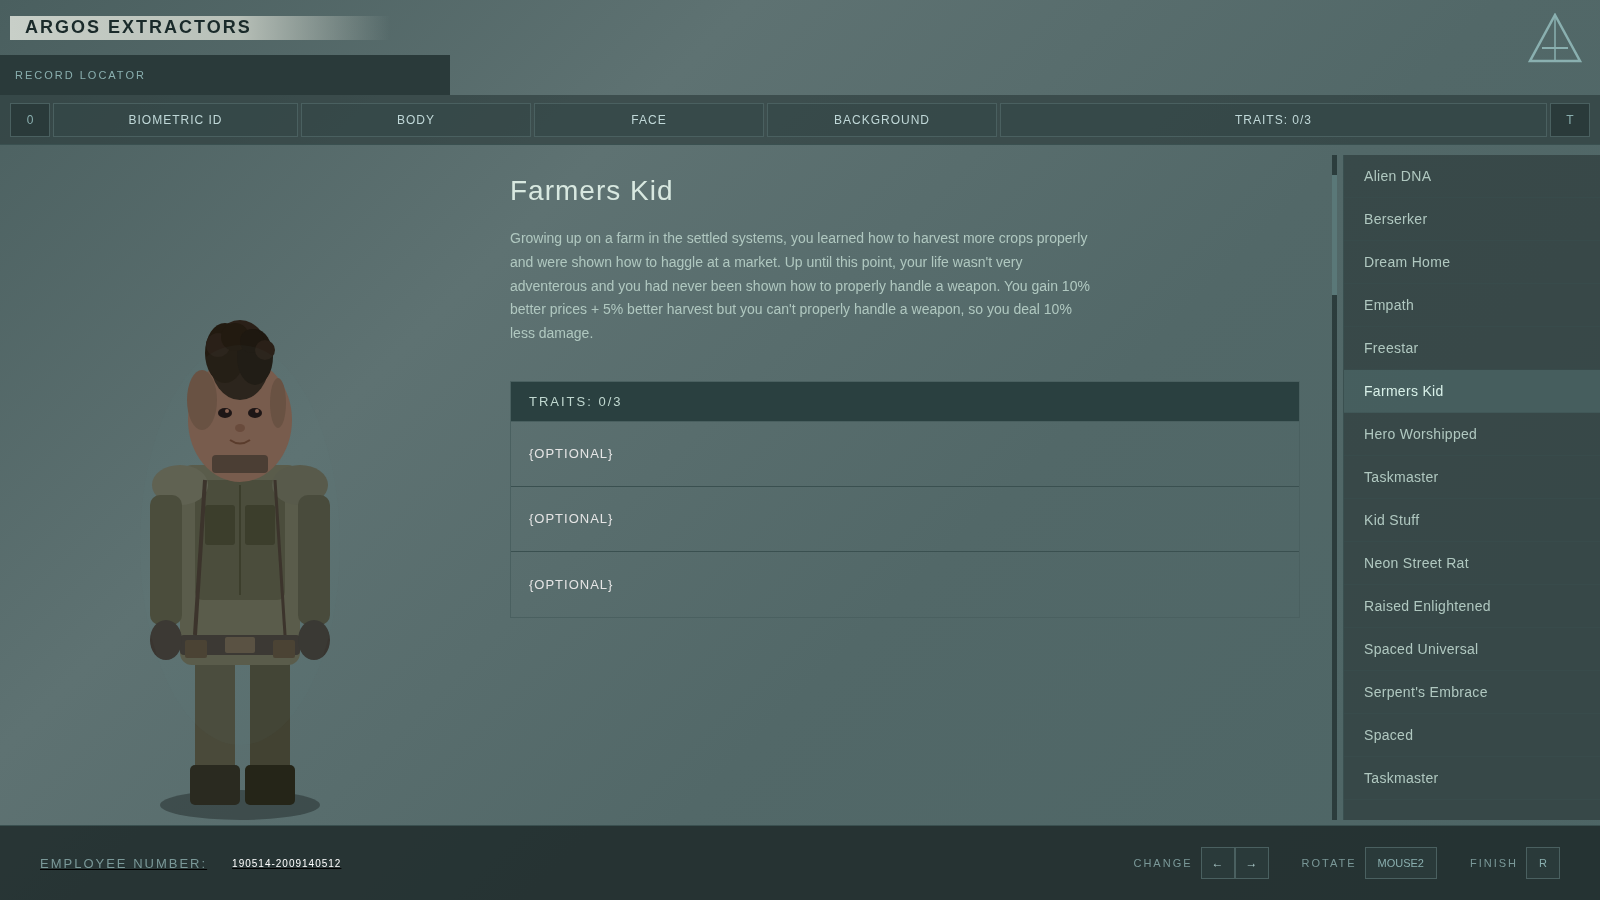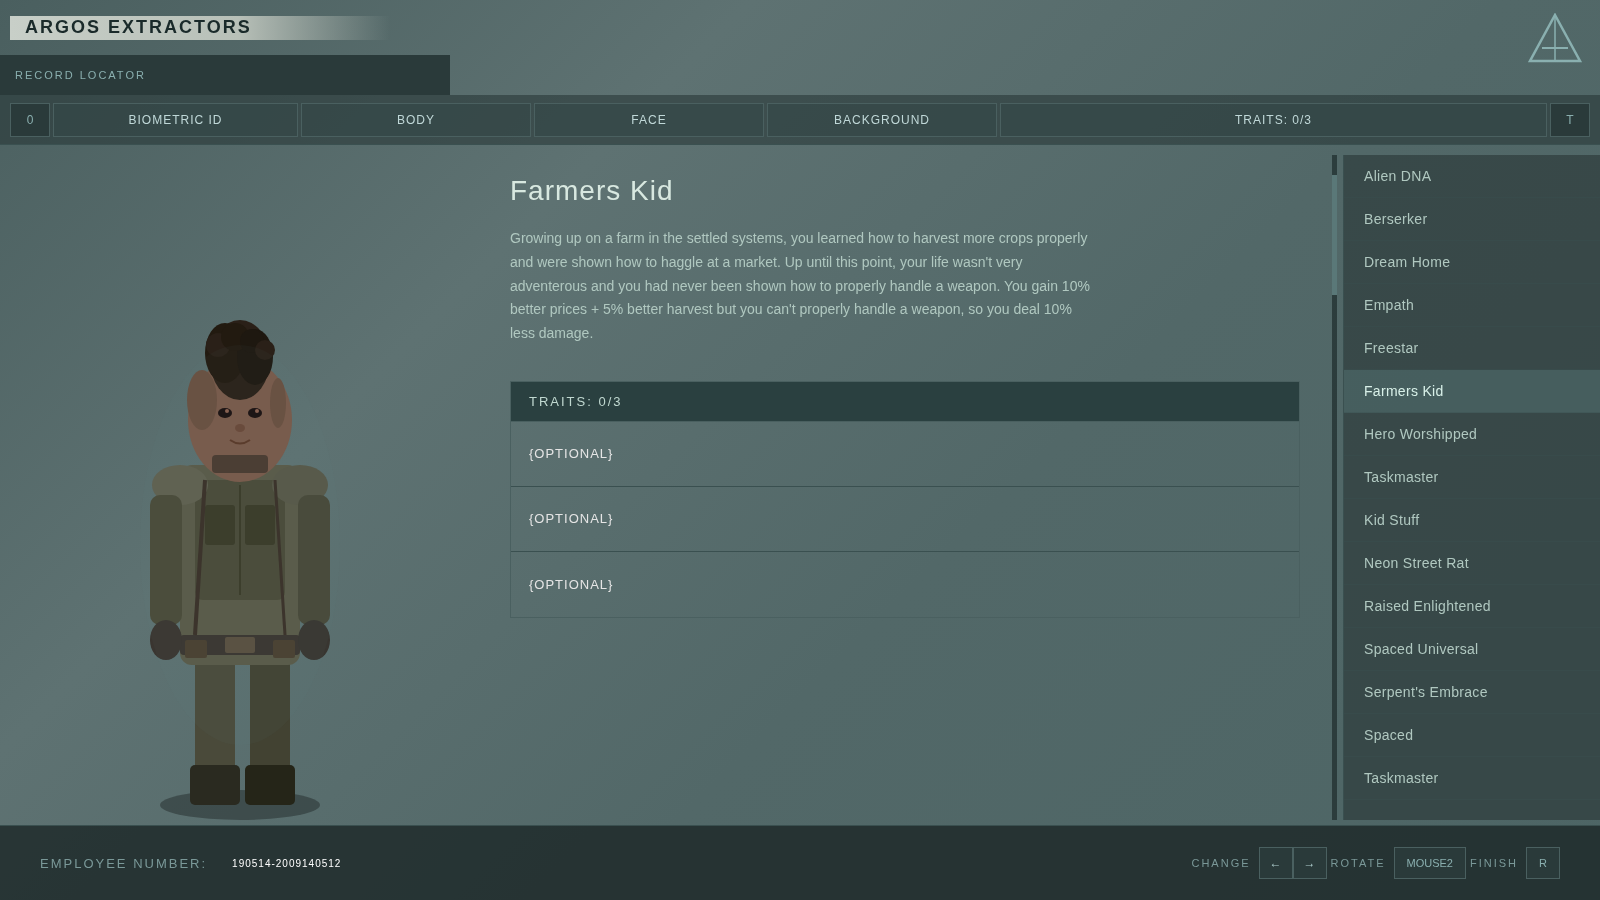--- a/index.html
+++ b/index.html
@@ -292,20 +292,21 @@
       position: absolute;
       bottom: 0;
       left: 0;
       right: 0;
       height: 75px;
       background: rgba(30, 42, 42, 0.85);
       border-top: 1px solid #3a5050;
       display: flex;
       align-items: center;
       padding: 0 40px;
+      text-decoration: underline;
     }
 
     .employee-label {
       color: #7a9898;
       font-size: 13px;
       letter-spacing: 2px;
       text-transform: uppercase;
       margin-right: 25px;
     }
 
@@ -313,21 +314,21 @@
       color: #ffffff;
       font-size: 10px;
       letter-spacing: 1px;
     }
 
     .footer-controls {
       position: absolute;
       right: 40px;
       display: flex;
       align-items: center;
-      gap: 4px;
+      gap: 33px;
     }
 
     .footer-control-group {
       display: flex;
       align-items: center;
       gap: 8px;
     }
 
     .footer-label {
       color: #7a9898;

